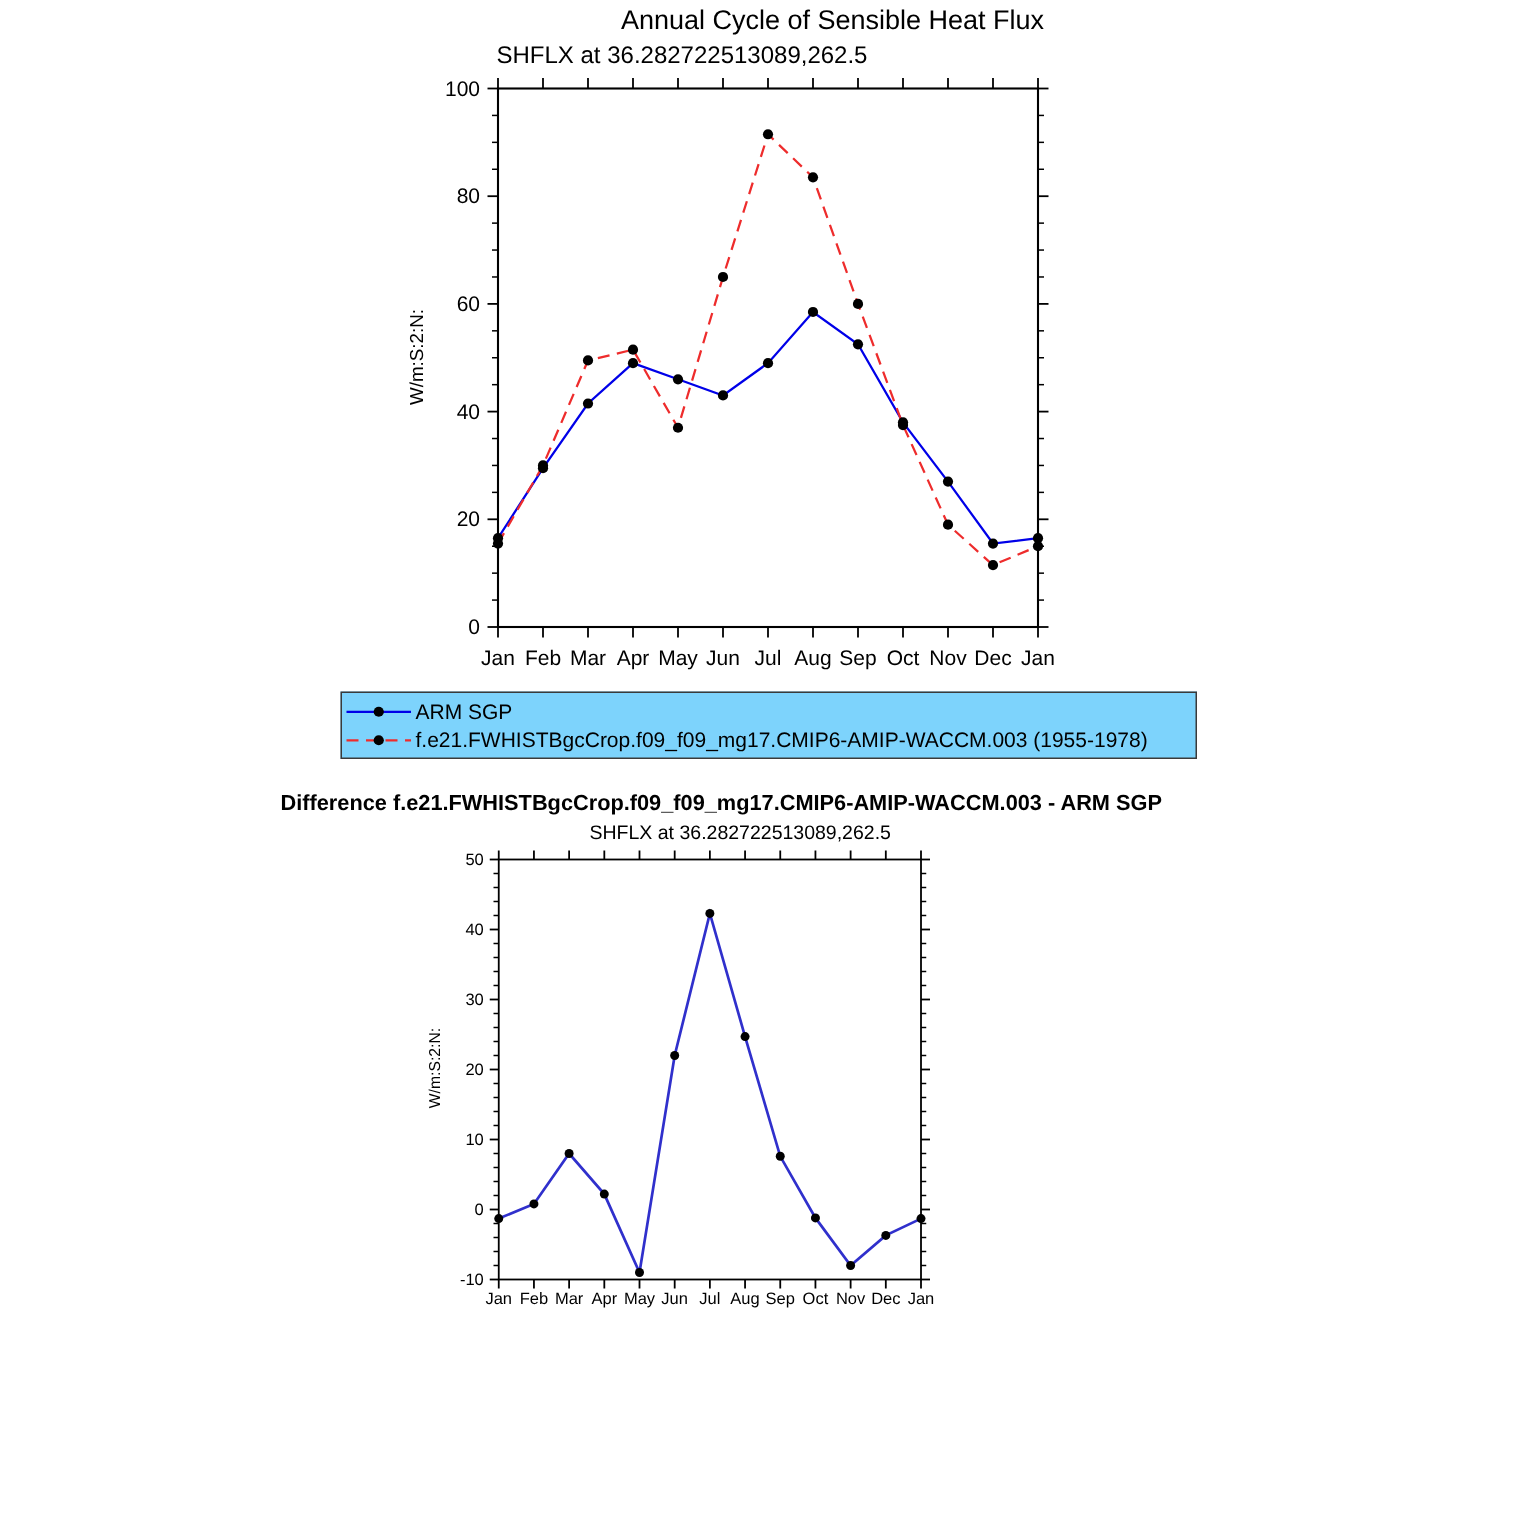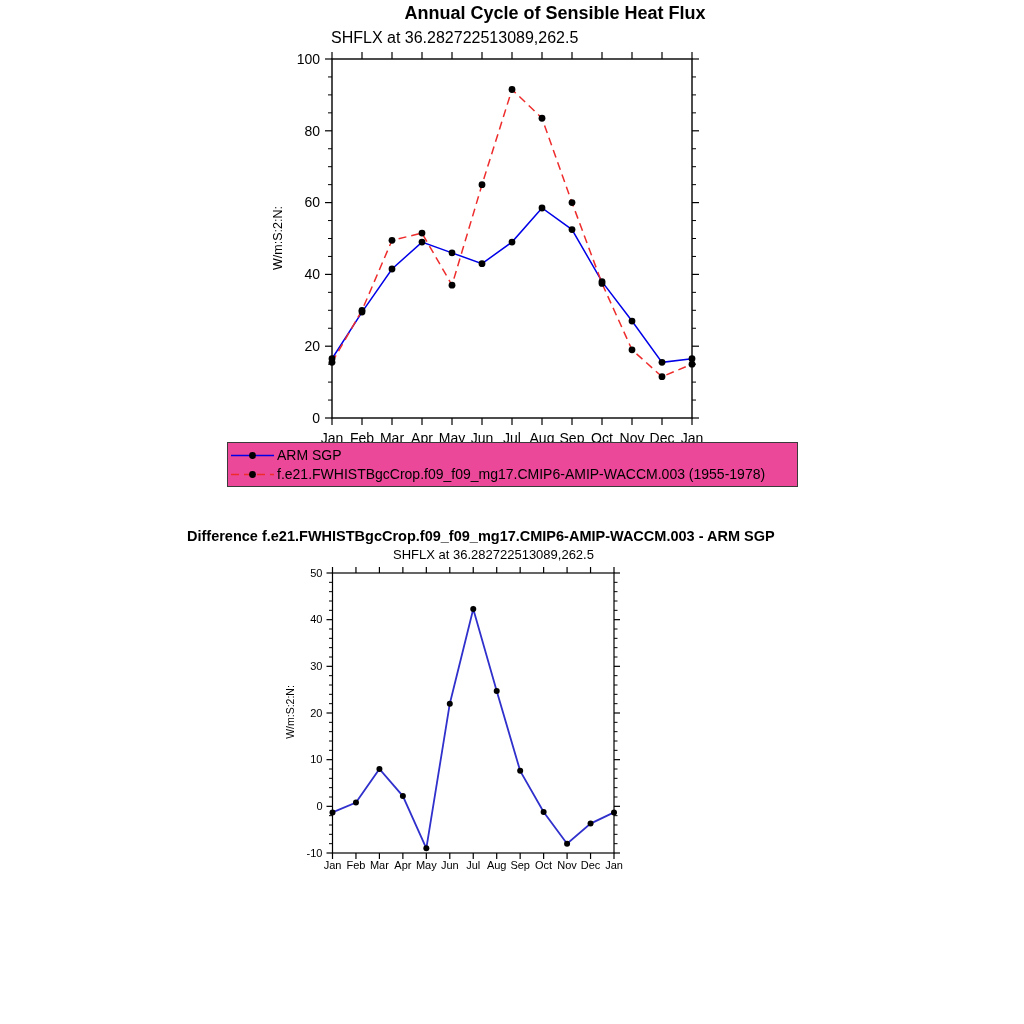--- a/index.html
+++ b/index.html
@@ -1,24 +1,24 @@
 <!DOCTYPE html>
 <html><head>
 <meta charset="utf-8">
 <style>
   html,body{margin:0;padding:0;background:#ffffff;}
   #canvas{position:relative;width:1024px;height:1024px;background:#ffffff;overflow:hidden;
           font-family:"Liberation Sans",sans-serif;color:#000;}
   #plot-svg{position:absolute;left:0;top:0;}
   .abs{position:absolute;white-space:nowrap;}
-  #t1-title{left:555px;top:3px;transform:translateX(-50%);font-size:18px;font-weight:bold;}
+  #t1-title{left:555px;top:3px;transform:translateX(-50%);font-size:18px;font-weight:normal;}
   #t1-subtitle{left:331px;top:29px;font-size:16px;}
   #t1-ylabel{left:278px;top:238px;transform:translate(-50%,-50%) rotate(-90deg);font-size:12.5px;}
-  #legend{left:227px;top:442px;width:571px;height:45px;border:1px solid #3a3a3a;
-          box-sizing:border-box;padding-top:3px;background:#ec4899;}
+  #legend{left:227px;top:461px;width:571px;height:45px;border:1px solid #3a3a3a;
+          box-sizing:border-box;padding-top:3px;background:#7dd3fc;}
   .legend-row{display:flex;align-items:center;height:19px;}
   .legend-label{font-size:14px;line-height:19px;}
   #t2-title{left:187px;top:528px;font-size:14.5px;font-weight:bold;}
   #t2-subtitle{left:393px;top:547px;font-size:13px;}
   #t2-ylabel{left:290px;top:712px;transform:translate(-50%,-50%) rotate(-90deg);font-size:10.5px;}
 </style>
 </head>
 <body>
 
 <div id="canvas">

